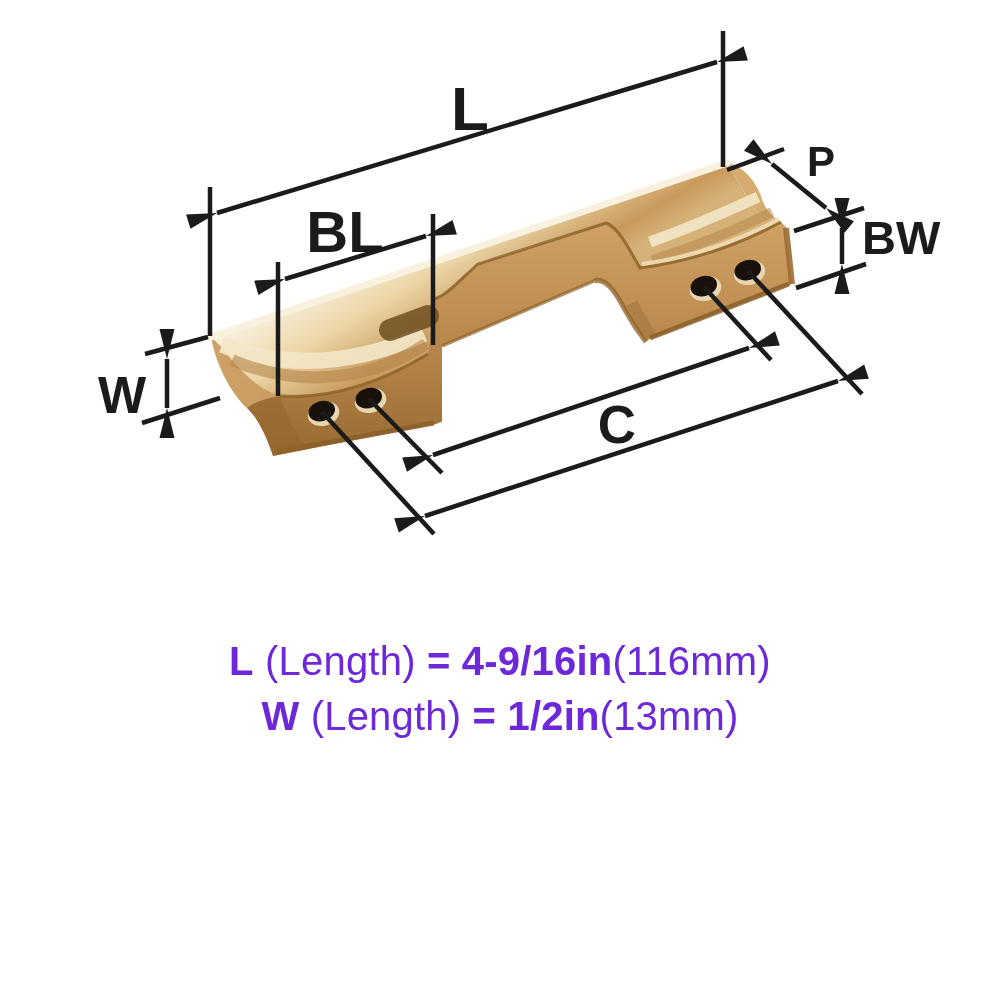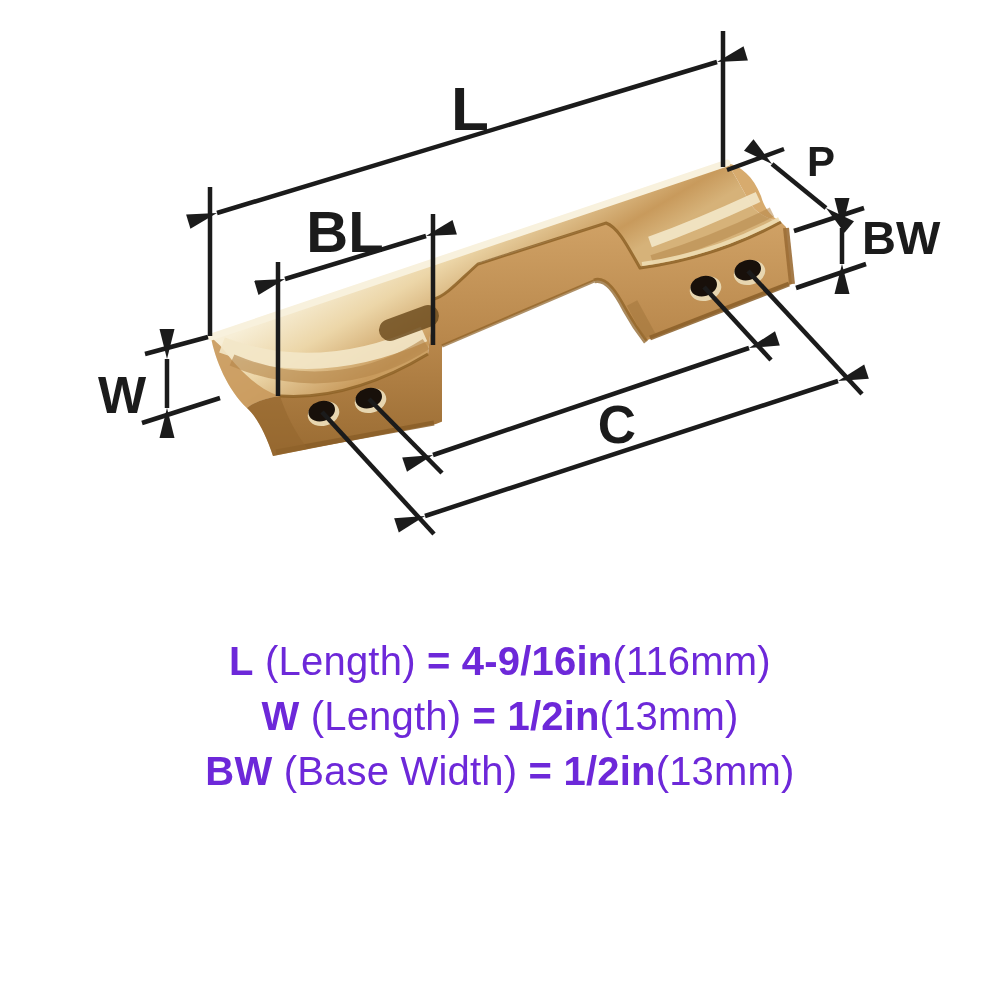--- a/index.html
+++ b/index.html
@@ -169,15 +169,14 @@
       <text x="862" y="254" font-size="47" text-anchor="start">BW</text>
       <text x="122" y="413" font-size="51" text-anchor="middle">W</text>
       <text x="617" y="443" font-size="53" text-anchor="middle">C</text>
     </g>
   </svg>
   </div>
 
   <div class="spec-block">
       <div class="spec-line"><span class="b">L</span><span class="r"> (Length) </span><span class="b">= </span><span class="b">4-9/16in</span><span class="r">(116mm)</span></div>
       <div class="spec-line"><span class="b">W</span><span class="r"> (Length) </span><span class="b">= </span><span class="b">1/2in</span><span class="r">(13mm)</span></div>
-      <div class="spec-line"><span class="b">BW</span><span class="r"> (Base Width) </span><span class="b">= </span><span class="b">1/2in</span><span class="r">(13mm)</span></div>
     </div>
 </div>
 
 </body></html>

